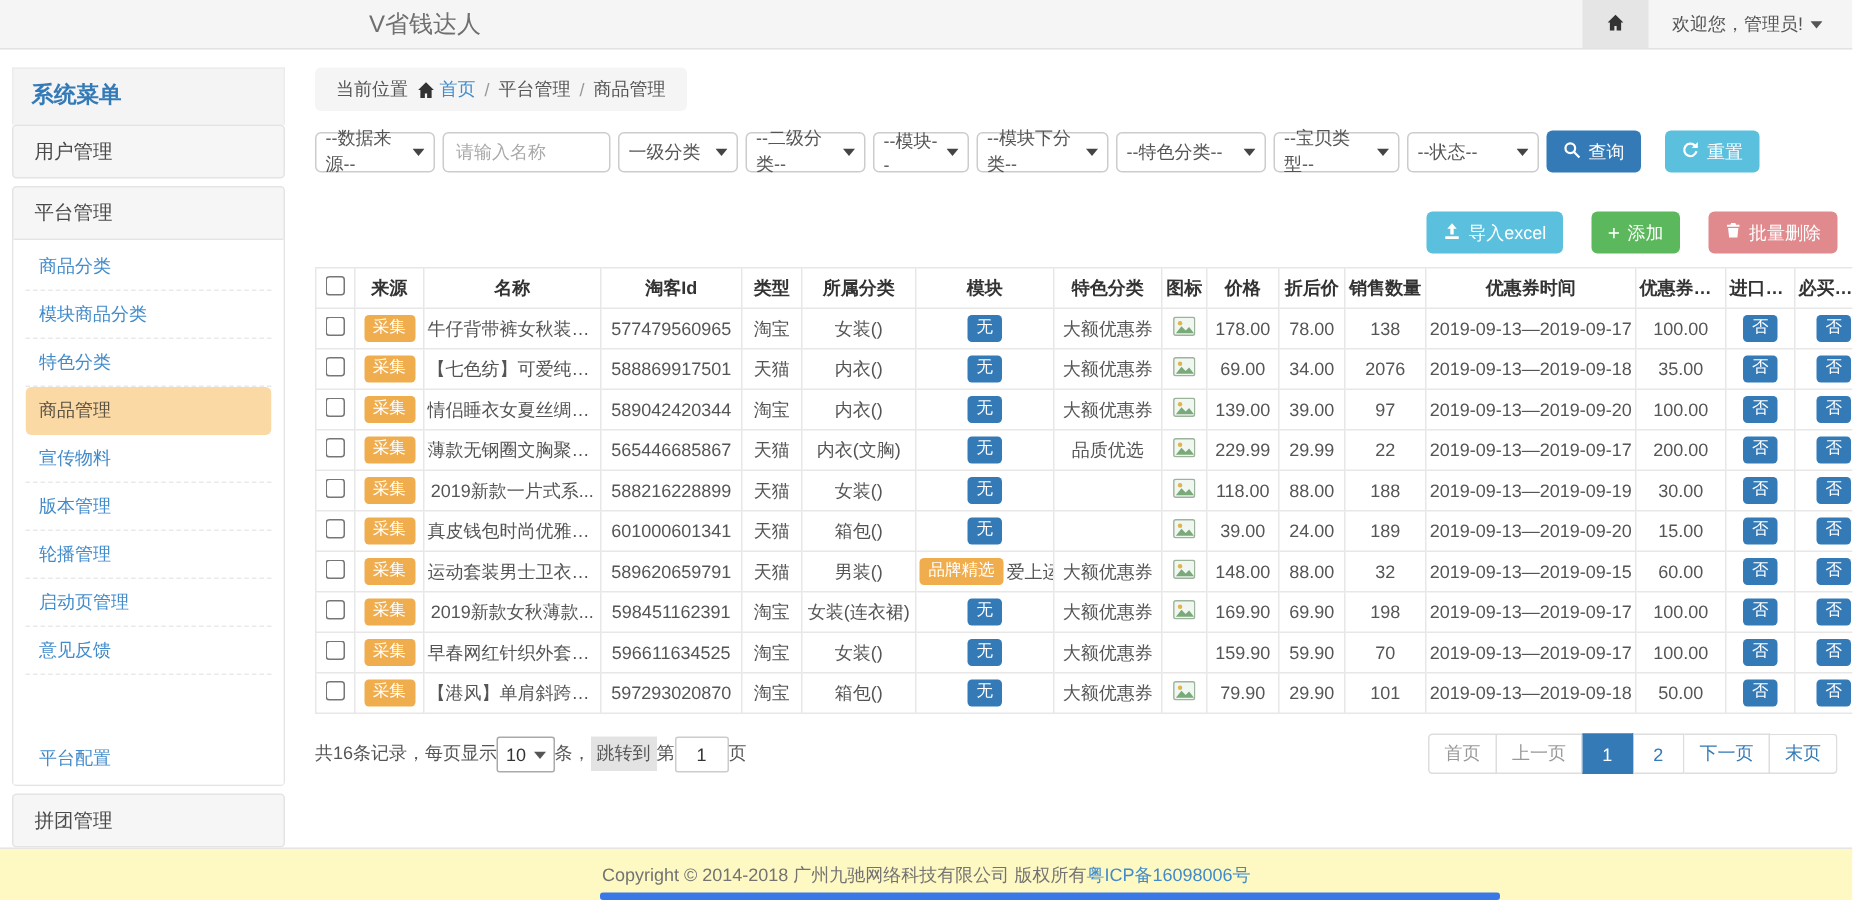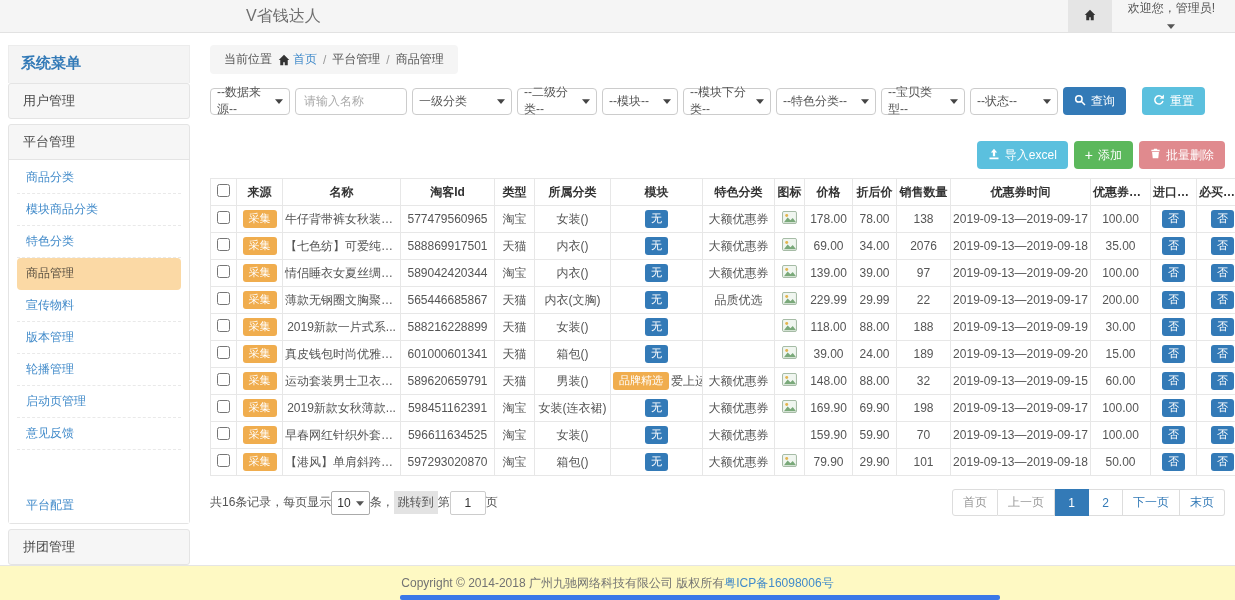--- a/index.html
+++ b/index.html
@@ -4,21 +4,21 @@
 <style>
   * { box-sizing: border-box; margin: 0; padding: 0; }
   html,body { width:1235px; height:600px; overflow:hidden; }
   body { font-family:"Liberation Sans","DejaVu Sans",sans-serif; font-size:12px; color:#333; background:#fff; display:flex; flex-direction:column; position:relative; }
 
   
   .topbar { height:33px; flex:0 0 33px; background:#f5f5f5; border-bottom:1px solid #e2e2e2; display:flex; align-items:center; }
   .brand { margin-left:246px; font-size:16px; color:#6f6f6f; }
   .top-right { margin-left:auto; display:flex; align-items:stretch; height:100%; }
   .home-btn { width:44px; background:#e5e5e5; display:flex; align-items:center; justify-content:center; color:#333; cursor:pointer; }
-  .welcome { display:flex; align-items:center; gap:5px; padding:0 20px 0 16px; color:#555; cursor:pointer;flex-direction:column; }
+  .welcome { display:flex; align-items:center; gap:5px; padding:0 20px 0 16px; color:#555; cursor:pointer; }
   .caret-ico { color:#555; display:inline-flex; }
 
   
   .content { flex:1 1 auto; display:flex; padding:12px 10px 0 8px; overflow:hidden; }
 
   
   .sidebar { width:182px; flex:0 0 182px; }
   .sidebar-title { color:#337ab7; font-weight:bold; font-size:15px; padding:8px 12px 10px 12px; background:#f4f4f4; border:1px solid #ececec; border-bottom:none; }
   .menu-panel { background:#f6f6f6; border:1px solid #e4e4e4; border-radius:3px; margin-bottom:5px; }
   .menu-header { padding:8px 14px; color:#494949; font-size:13px; cursor:pointer; }
@@ -38,21 +38,21 @@
   .filters { display:flex; align-items:center; gap:5px; margin-bottom:4px; flex-wrap:nowrap; }
   .fselect { height:27px; border:1px solid #ccc; border-radius:4px; background:#fff; color:#555; display:flex; align-items:center; justify-content:space-between; padding:0 6px; cursor:pointer; flex-shrink:0; }
   .fselect .caret-ico { color:#444; margin-left:4px; }
   .finput { height:27px; border:1px solid #ccc; border-radius:4px; padding:0 8px; font-size:12px; color:#555; font-family:inherit; flex-shrink:0; }
   .finput::placeholder { color:#aaa; }
   .btn { border:none; border-radius:4px; color:#fff; font-size:12px; height:28px; padding:0 11px; display:inline-flex; align-items:center; gap:5px; cursor:pointer; font-family:inherit; }
   .btn-search { background:#337ab7; }
   .btn-reset { background:#5bc0de;margin-left:11px; }
 
   
-  .actions { display:flex; justify-content:flex-end; gap:6px; margin:22px 0 9px 0; }
+  .actions { display:flex; justify-content:flex-end; gap:19px; margin:22px 0 9px 0; }
   .btn-import { background:#5bc0de; }
   .btn-add { background:#5cb85c; }
   .btn-batch { background:#e08a8e; }
 
   
   table { width:100%; border-collapse:collapse; table-layout:fixed; }
   th,td { border:1px solid #e7e7e7; text-align:center; padding:4px 2px; font-size:12px; color:#555; height:27px; overflow:hidden; white-space:nowrap; text-overflow:ellipsis; }
   th { color:#333; font-weight:bold; }
   .badge { display:inline-block; border-radius:3px; color:#fff; font-size:11px; padding:2px 6px; line-height:1.2; }
   .bg-orange { background:#f0ad4e; }
@@ -150,35 +150,35 @@
     </div>
 
     <div class="filters">
       <span id="filter-controls" style="display:contents"><div class="fselect" style="width:80px">
             <span>--数据来源--</span>
             <span class="caret-ico">
               <svg width="8" height="8" viewBox="0 0 8 8">
                 <path fill="currentColor" d="M0 2.2h8L4 7z"></path>
               </svg>
             </span>
-          </div><input class="finput" style="width: 112px;" placeholder="请输入名称"><div class="fselect" style="width:100px">
+          </div><input class="finput" style="width: 112px;" placeholder="请输入名称"><div class="fselect" style="width:80px">
             <span>一级分类</span>
             <span class="caret-ico">
               <svg width="8" height="8" viewBox="0 0 8 8">
                 <path fill="currentColor" d="M0 2.2h8L4 7z"></path>
               </svg>
             </span>
           </div><div class="fselect" style="width:80px">
             <span>--二级分类--</span>
             <span class="caret-ico">
               <svg width="8" height="8" viewBox="0 0 8 8">
                 <path fill="currentColor" d="M0 2.2h8L4 7z"></path>
               </svg>
             </span>
-          </div><div class="fselect" style="width:76px">
+          </div><div class="fselect" style="width:64px">
             <span>--模块--</span>
             <span class="caret-ico">
               <svg width="8" height="8" viewBox="0 0 8 8">
                 <path fill="currentColor" d="M0 2.2h8L4 7z"></path>
               </svg>
             </span>
           </div><div class="fselect" style="width:88px">
             <span>--模块下分类--</span>
             <span class="caret-ico">
               <svg width="8" height="8" viewBox="0 0 8 8">

